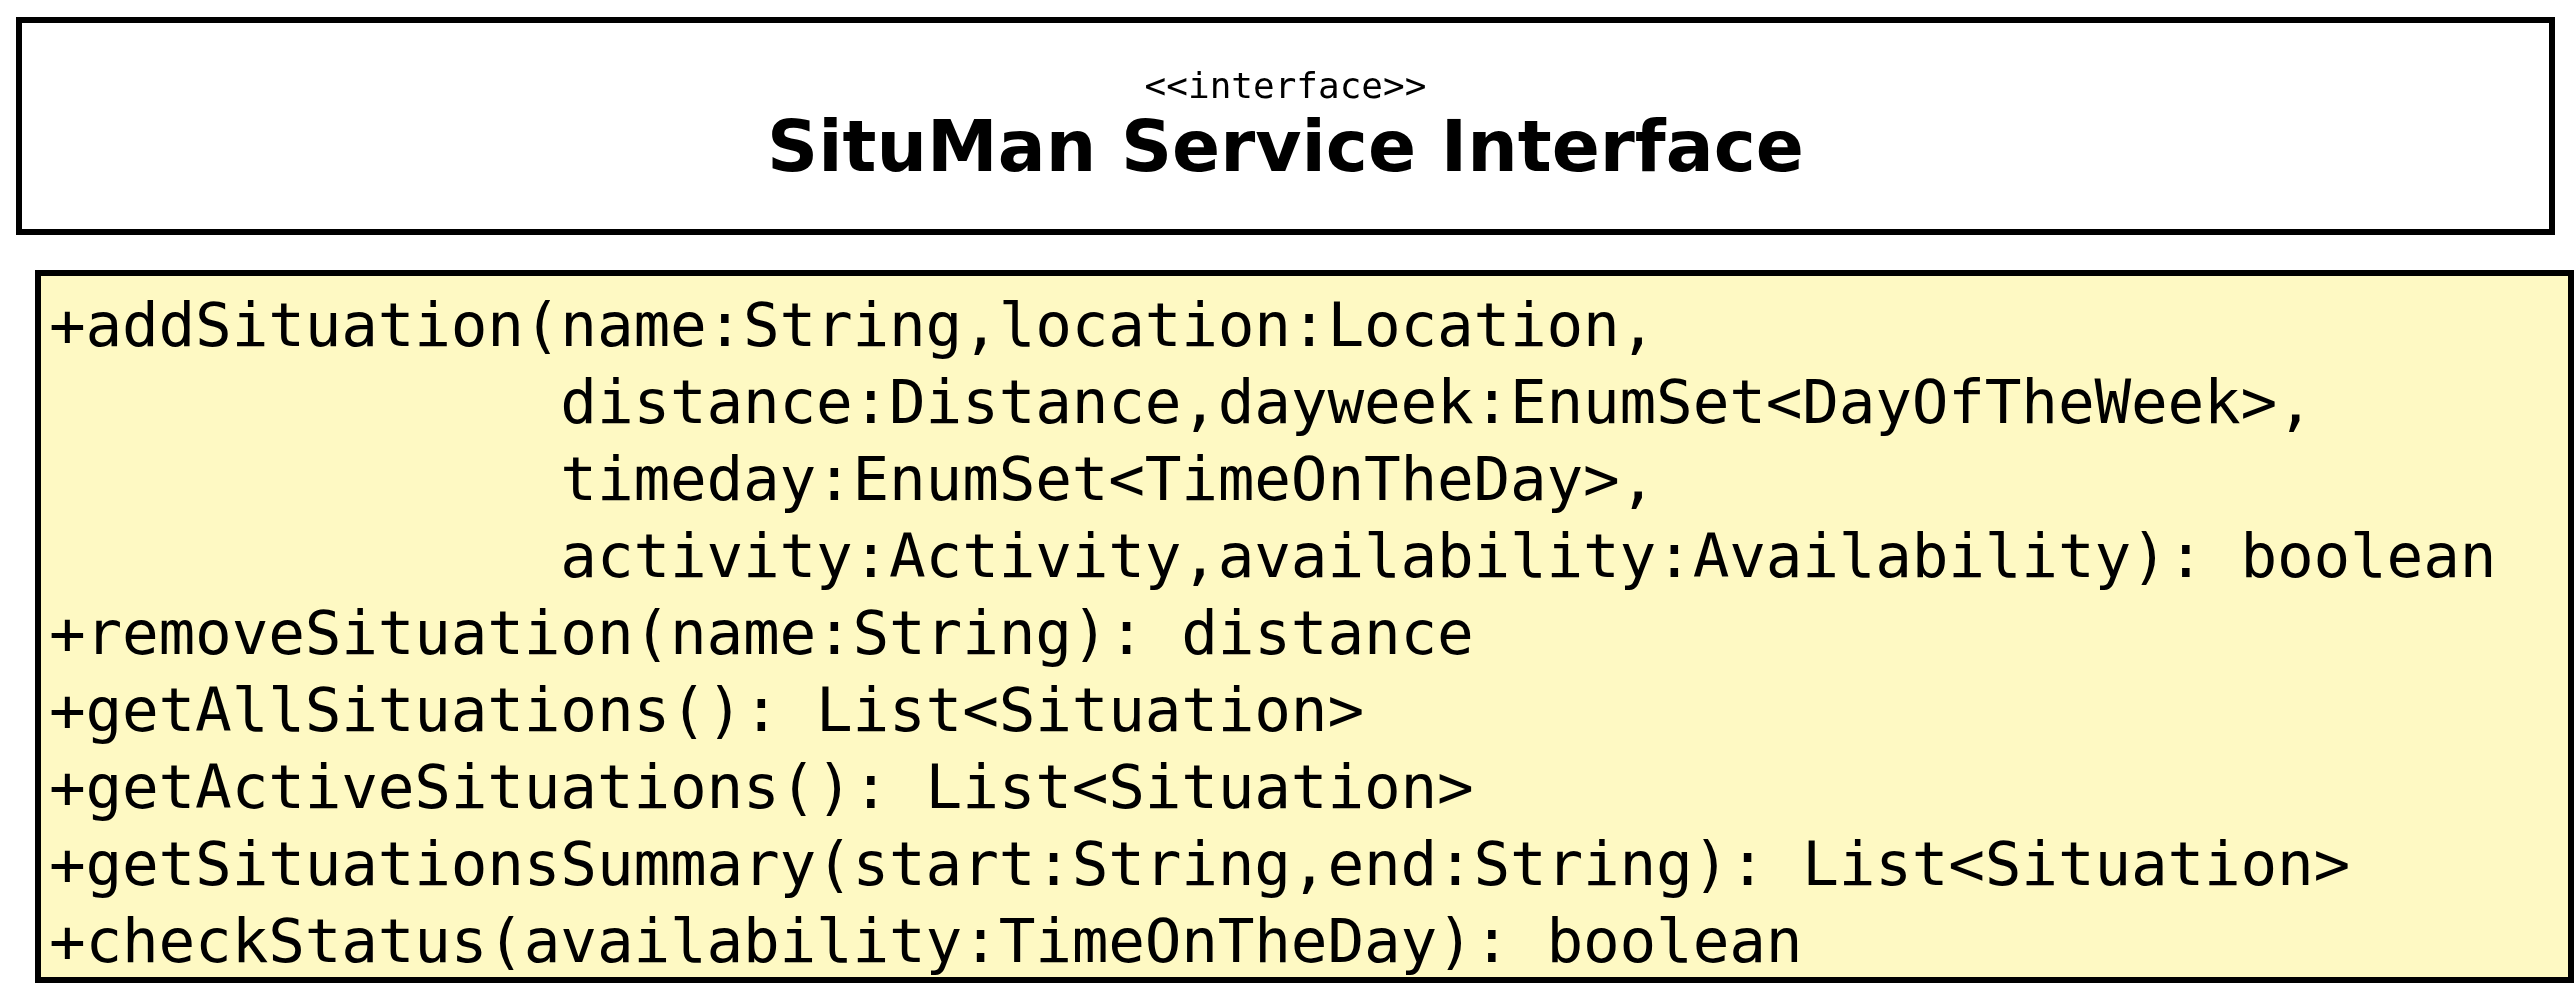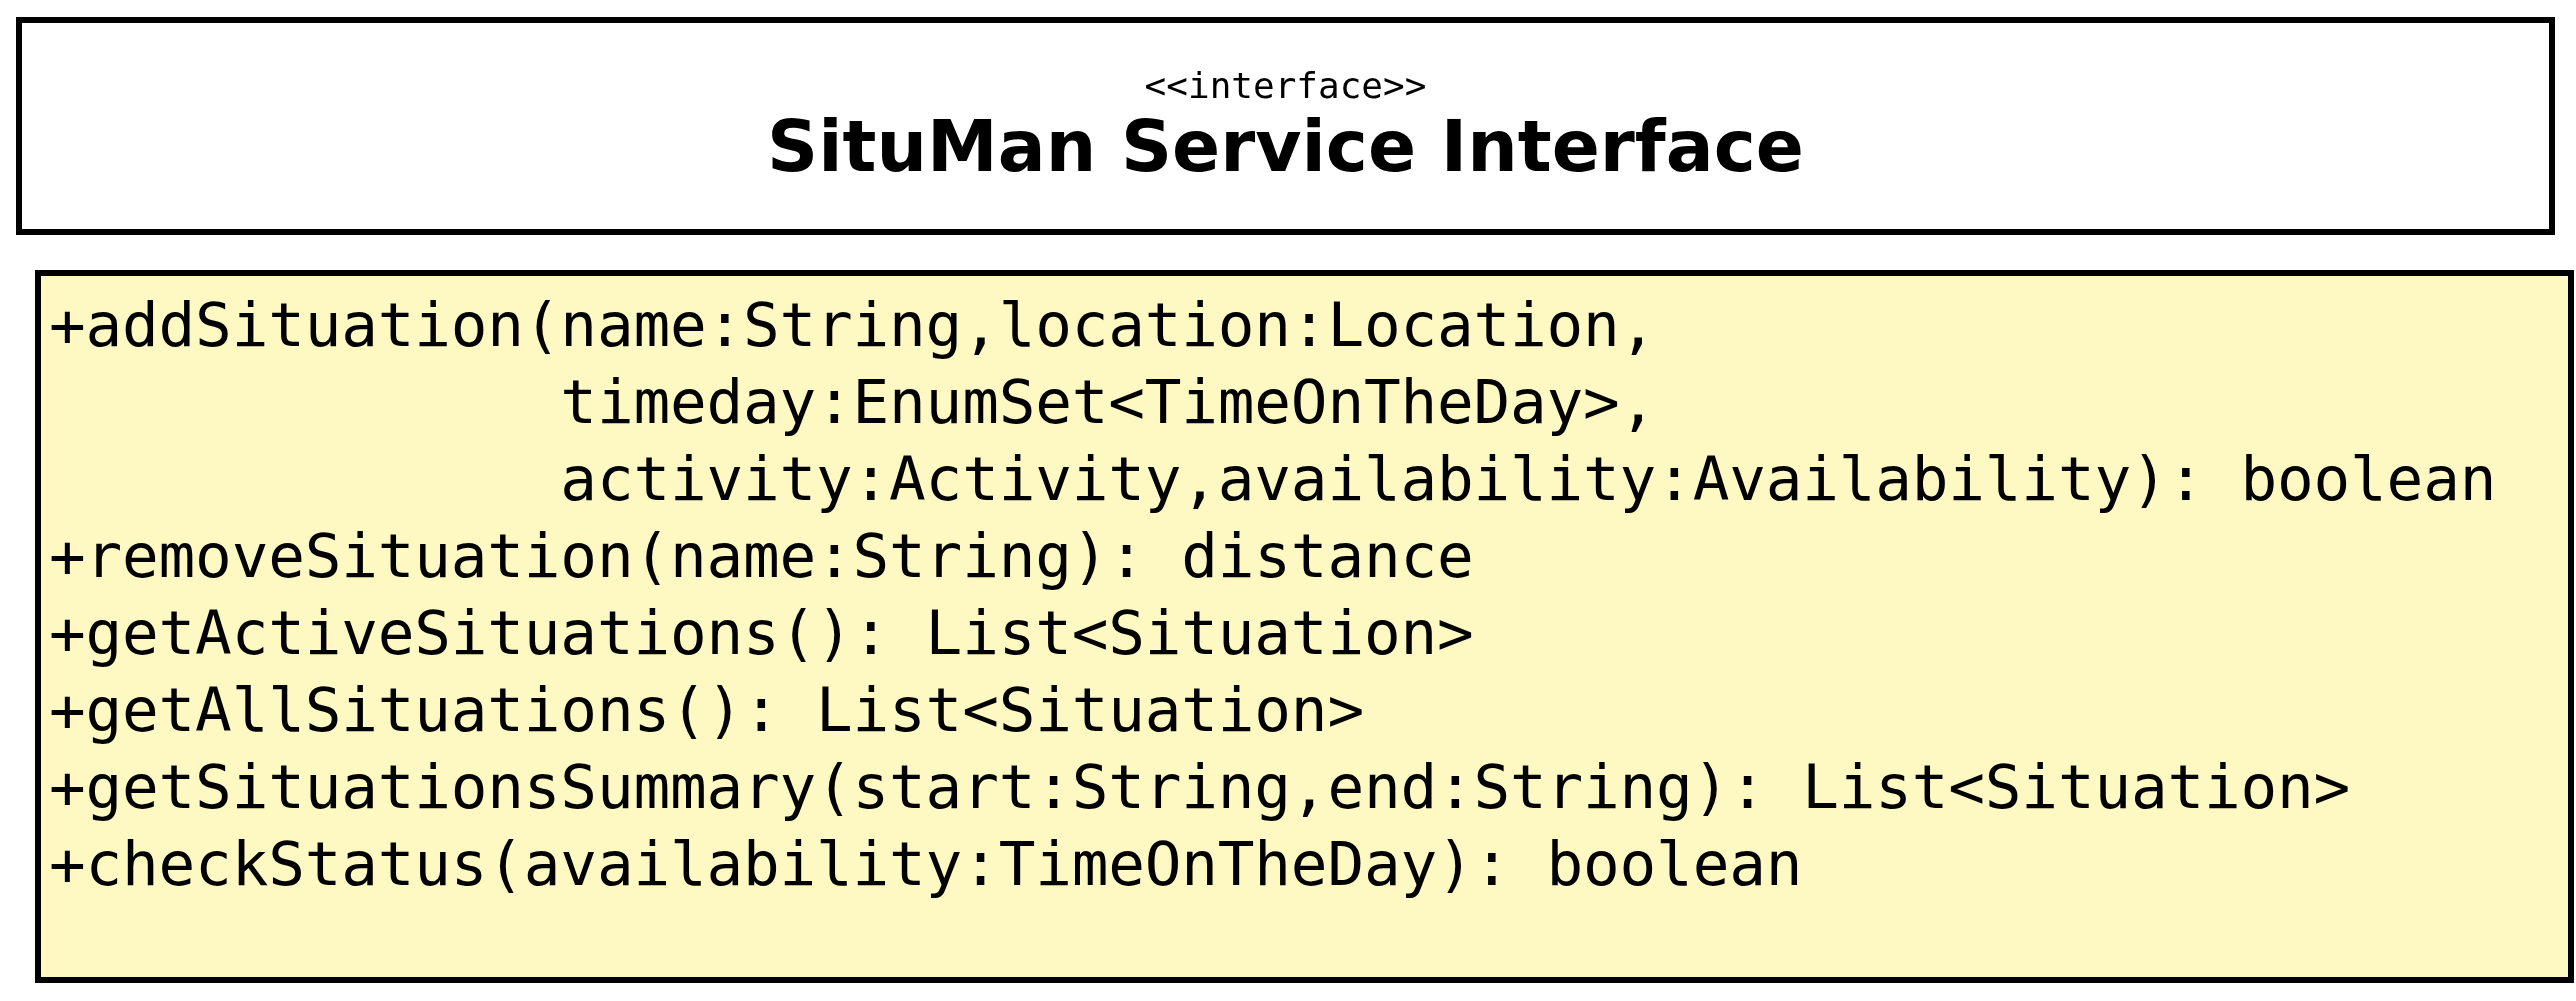--- a/index.html
+++ b/index.html
@@ -95,24 +95,25 @@
 <div id="uml-class">
 
   <div class="name-compartment">
     <div class="stereotype">&lt;&lt;interface&gt;&gt;</div>
     <div class="class-title">SituMan Service Interface</div>
   </div>
 
   <div class="operations-compartment">
     <div class="operations-list" id="operations-list">
         <div class="operation-line">+addSituation(name:String,location:Location,</div>
+        <div class="operation-line">              distance:Distance,dayweek:EnumSet&lt;DayOfTheWeek&gt;,</div>
         <div class="operation-line">              timeday:EnumSet&lt;TimeOnTheDay&gt;,</div>
         <div class="operation-line">              activity:Activity,availability:Availability): boolean</div>
         <div class="operation-line">+removeSituation(name:String): distance</div>
+        <div class="operation-line">+getAllSituations(): List&lt;Situation&gt;</div>
         <div class="operation-line">+getActiveSituations(): List&lt;Situation&gt;</div>
-        <div class="operation-line">+getAllSituations(): List&lt;Situation&gt;</div>
         <div class="operation-line">+getSituationsSummary(start:String,end:String): List&lt;Situation&gt;</div>
         <div class="operation-line">+checkStatus(availability:TimeOnTheDay): boolean</div>
       </div>
   </div>
 
 </div>
 
 
 </body></html>

